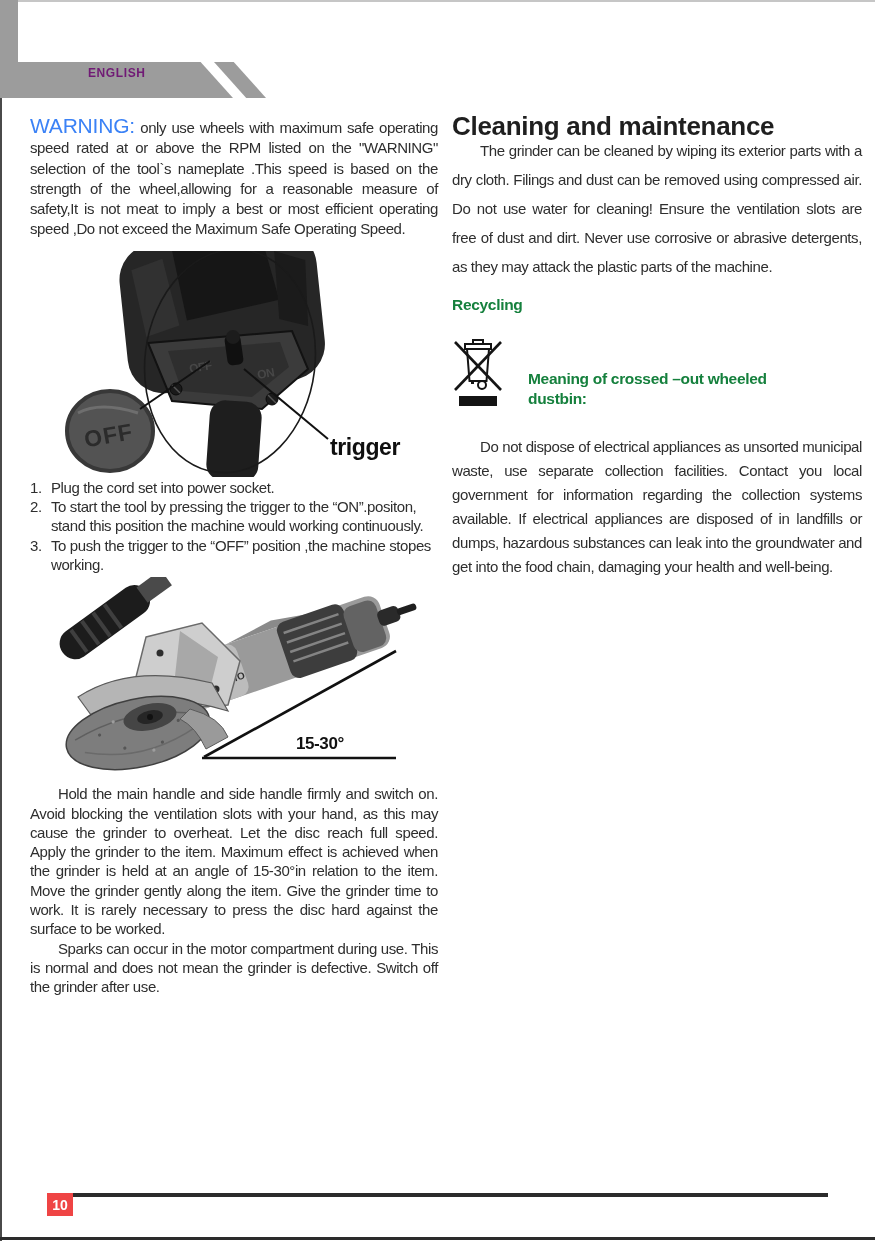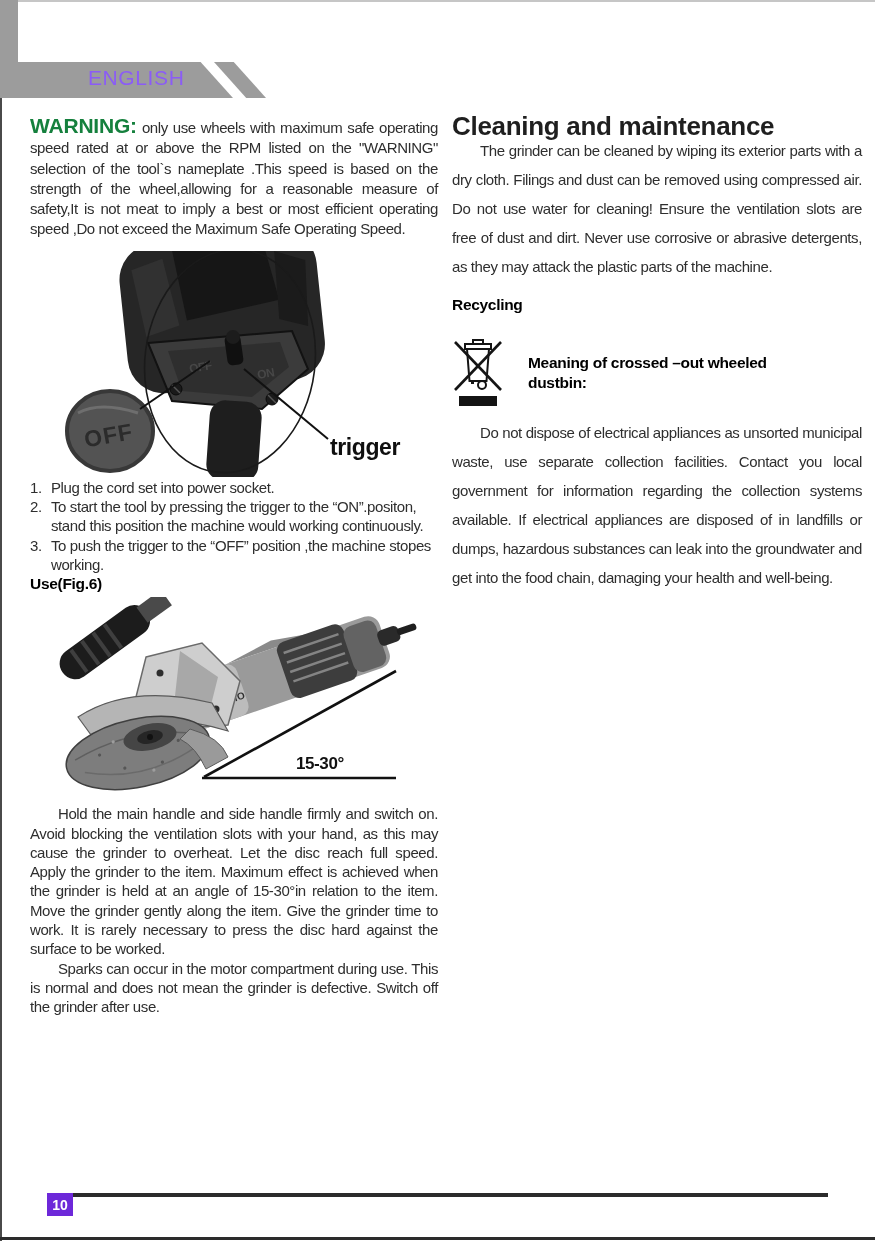--- a/index.html
+++ b/index.html
@@ -12,59 +12,59 @@
   .edge-top{position:absolute;left:0;top:0;width:875px;height:2px;background:#c6c6c6;}
   .edge-left{position:absolute;left:0;top:0;width:2px;height:1241px;background:#4a4a4a;}
   .edge-bottom{position:absolute;left:0;top:1237px;width:875px;height:3px;background:#2c2c2c;}
 
   
   .banner-vstrip{position:absolute;left:0;top:0;width:18px;height:98px;background:#9c9c9c;}
   .banner-band{position:absolute;left:17px;top:62px;width:216px;height:36px;background:#9c9c9c;
     clip-path:polygon(0 0,85% 0,100% 100%,0 100%);}
   .banner-stripe{position:absolute;left:214px;top:62px;width:52px;height:36px;background:#9c9c9c;
     clip-path:polygon(0 0,38% 0,100% 100%,62% 100%);}
-  .banner-label{position:absolute;left:88px;top:66px;font-size:21px;font-weight:normal;
-    color:#8b5cf6;letter-spacing:.6px;}
+  .banner-label{position:absolute;left:88px;top:66px;font-size:12px;font-weight:bold;
+    color:#701a75;letter-spacing:.6px;}
 
   
   .col{position:absolute;top:116px;font-size:15px;line-height:20px;letter-spacing:-.4px;}
   .col-left{left:30px;width:408px;}
   .col-right{left:452px;width:410px;}
 
   .para{margin:0;text-align:justify;}
   .indent{text-indent:28px;}
   .mb13{margin-bottom:13px;}
-  .warn-label{font-size:21px;font-weight:bold;letter-spacing:-.2px;color:#15803d;}
+  .warn-label{font-size:21px;font-weight:normal;letter-spacing:-.2px;color:#3b82f6;}
   .warning{margin:0 0 11px;line-height:20.3px;}
-  .sub-head{font-size:15.5px;font-weight:bold;margin:0;color:#000000;letter-spacing:-.3px;}
+  .sub-head{font-size:15.5px;font-weight:bold;margin:0;color:#15803d;letter-spacing:-.3px;}
   .big-head{font-size:26px;font-weight:bold;margin:0;color:#1f1f1f;letter-spacing:-.3px;}
 
   .fig5-wrap{width:408px;height:226px;margin:2px 0 0;}
   .fig6-wrap{width:408px;height:198px;margin:3px 0 0;}
   svg{display:block;}
 
   .steps{margin:1px 0 0;}
   .step{display:flex;line-height:19.3px;}
   .step-num{flex:none;width:21px;}
   .step-text{flex:1;}
 
   .motor-head{margin-top:13px;}
   .use-head{margin-top:0;}
   .hold{margin-top:9px;line-height:19.3px;}
   .sparks{line-height:19.3px;}
 
   .recycling-head{margin-top:14px;}
-  .recycle-block{display:flex;margin-top:22px;align-items:center;}
+  .recycle-block{display:flex;margin-top:22px;align-items:flex-end;}
   .weee{flex:none;width:52px;}
   .dustbin-head{margin-left:24px;width:250px;line-height:20px;}
-  .disposal{margin-top:9px;line-height:29px;}
+  .disposal{margin-top:26px;line-height:24px;}
 
   
   .footer-bar{position:absolute;left:48px;top:1193px;width:780px;height:4px;background:#2b2b2b;}
-  .page-num-box{position:absolute;left:47px;top:1193px;width:26px;height:23px;background:#6d28d9;
+  .page-num-box{position:absolute;left:47px;top:1193px;width:26px;height:23px;background:#ef4444;
     color:#fff;font-size:14px;font-weight:bold;display:flex;align-items:center;justify-content:center;
     font-family:"Liberation Sans",sans-serif;}
 </style>
 </head>
 <body>
 
 <div class="page">
 
   <div class="edge-left"></div>
   <div class="edge-top"></div>
@@ -127,21 +127,20 @@
       <div class="step">
         <span class="step-num">2.</span>
         <span class="step-text">To start the tool by pressing the trigger to the “ON”.positon, stand this position the machine would working continuously.</span>
       </div>
       <div class="step">
         <span class="step-num">3.</span>
         <span class="step-text">To push the trigger to the “OFF” position ,the machine stopes working.</span>
       </div>
     </div>
 
-    <p class="sub-head use-head">Use(Fig.6)</p>
 
     <div class="fig6-wrap">
       <svg viewBox="0 0 408 198" width="408" height="198">
 
         <g transform="rotate(-36 80 42)">
           <rect x="22" y="26" width="104" height="31" rx="15" fill="#1c1c1c"></rect>
           <line x1="42" y1="28" x2="42" y2="55" stroke="#3f3f3f" stroke-width="4"></line>
           <line x1="56" y1="27" x2="56" y2="56" stroke="#3f3f3f" stroke-width="4"></line>
           <line x1="70" y1="27" x2="70" y2="56" stroke="#3f3f3f" stroke-width="4"></line>
           <line x1="84" y1="27" x2="84" y2="56" stroke="#3f3f3f" stroke-width="4"></line>

